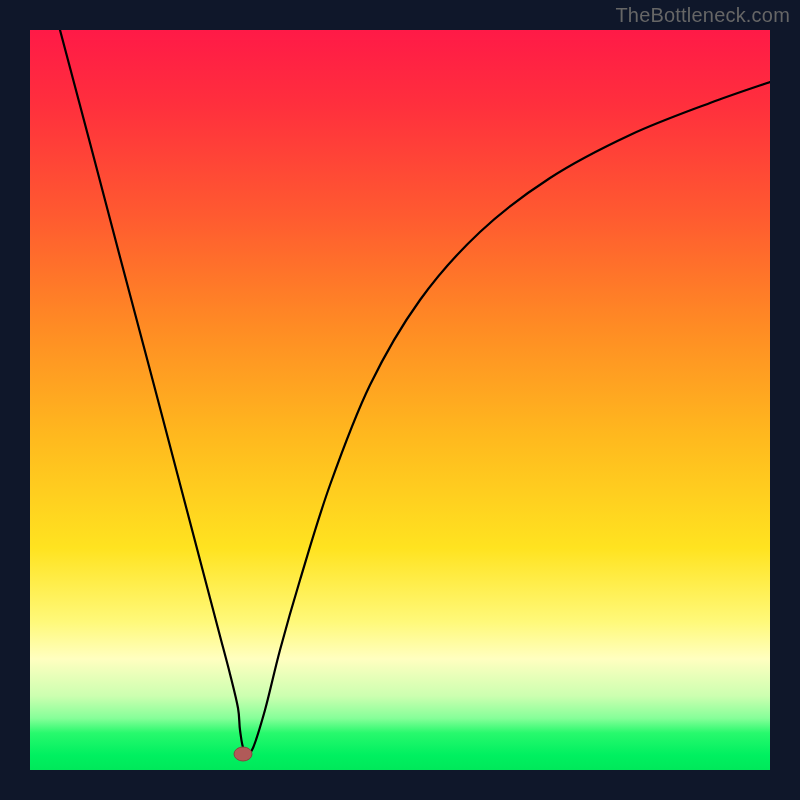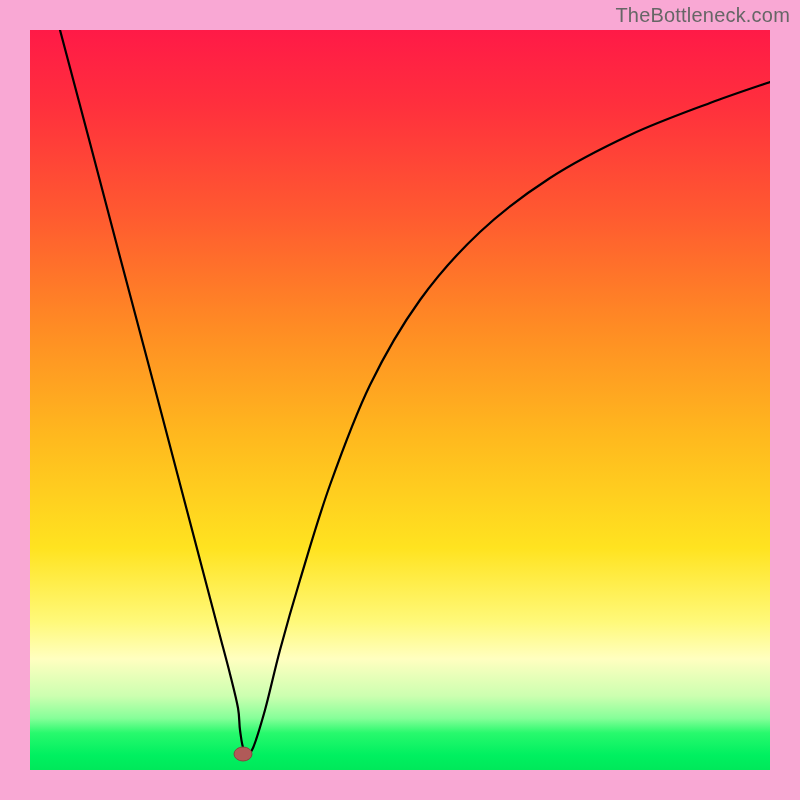--- a/index.html
+++ b/index.html
@@ -8,21 +8,21 @@
     width: 800px;
     height: 800px;
     overflow: hidden;
     background: #000;
     font-family: Arial, Helvetica, sans-serif;
   }
   .frame {
     position: relative;
     width: 800px;
     height: 800px;
-    background: #f9a8d4;
+    background: #0f172a;
   }
   .plot-area {
     position: absolute;
     left: 30px;
     top: 30px;
     width: 740px;
     height: 740px;
     overflow: hidden;
   }
   .gradient-bg {

